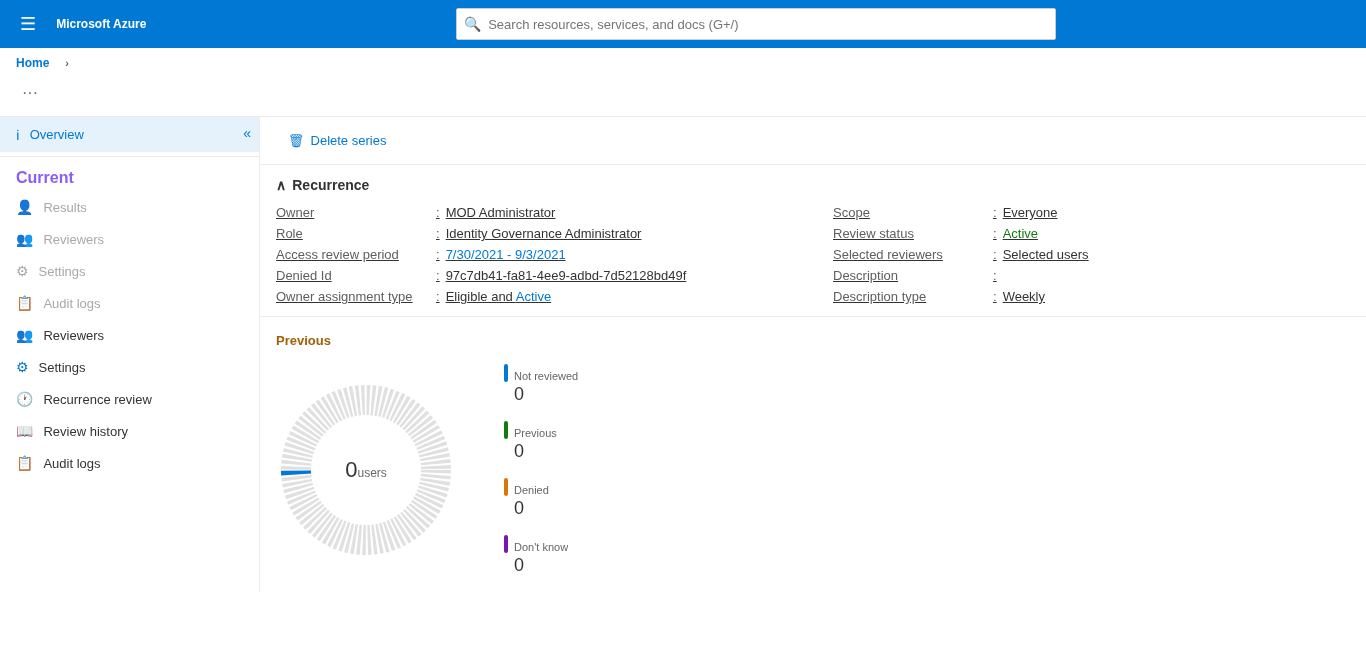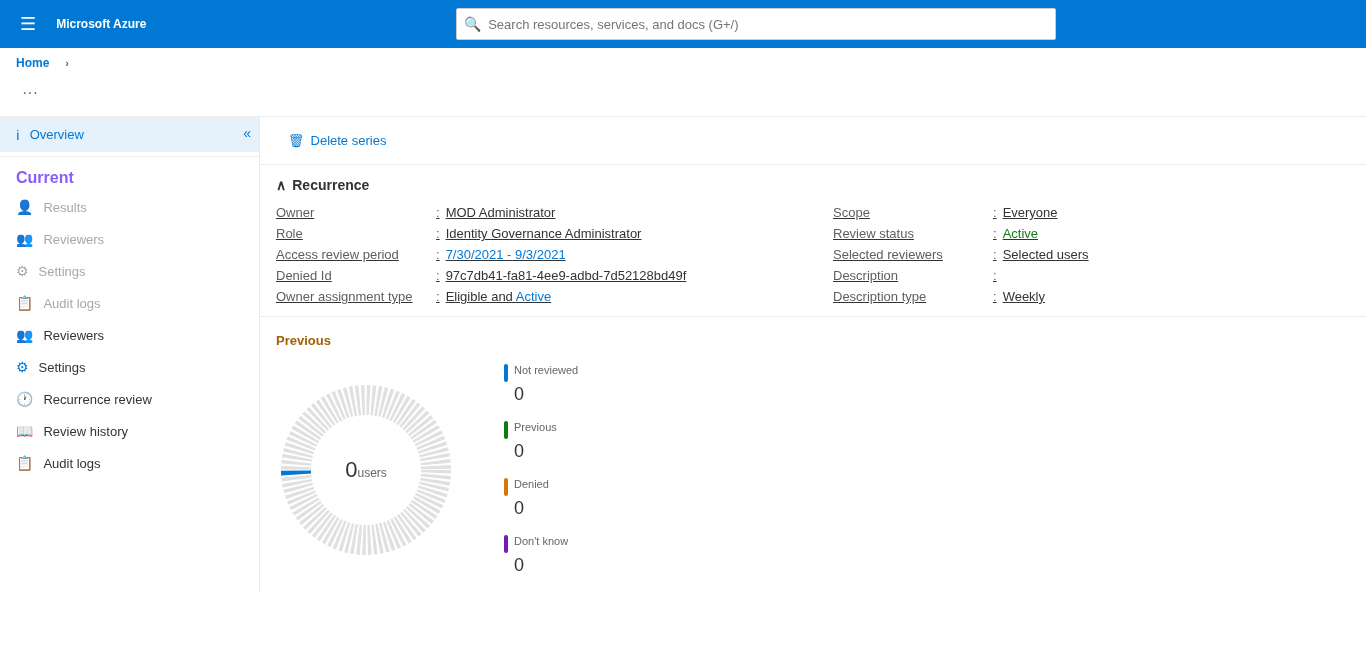--- a/index.html
+++ b/index.html
@@ -279,21 +279,21 @@
       flex-direction: column;
       gap: 16px;
     }
     .legend-item {
       display: flex;
       flex-direction: column;
       gap: 2px;
     }
     .legend-item-header {
       display: flex;
-      align-items: flex-start;
+      align-items: flex-end;
       gap: 6px;
       font-size: 11px;
       color: #666;
     }
     .legend-bar {
       width: 4px;
       height: 18px;
       border-radius: 2px;
       display: inline-block;
     }

